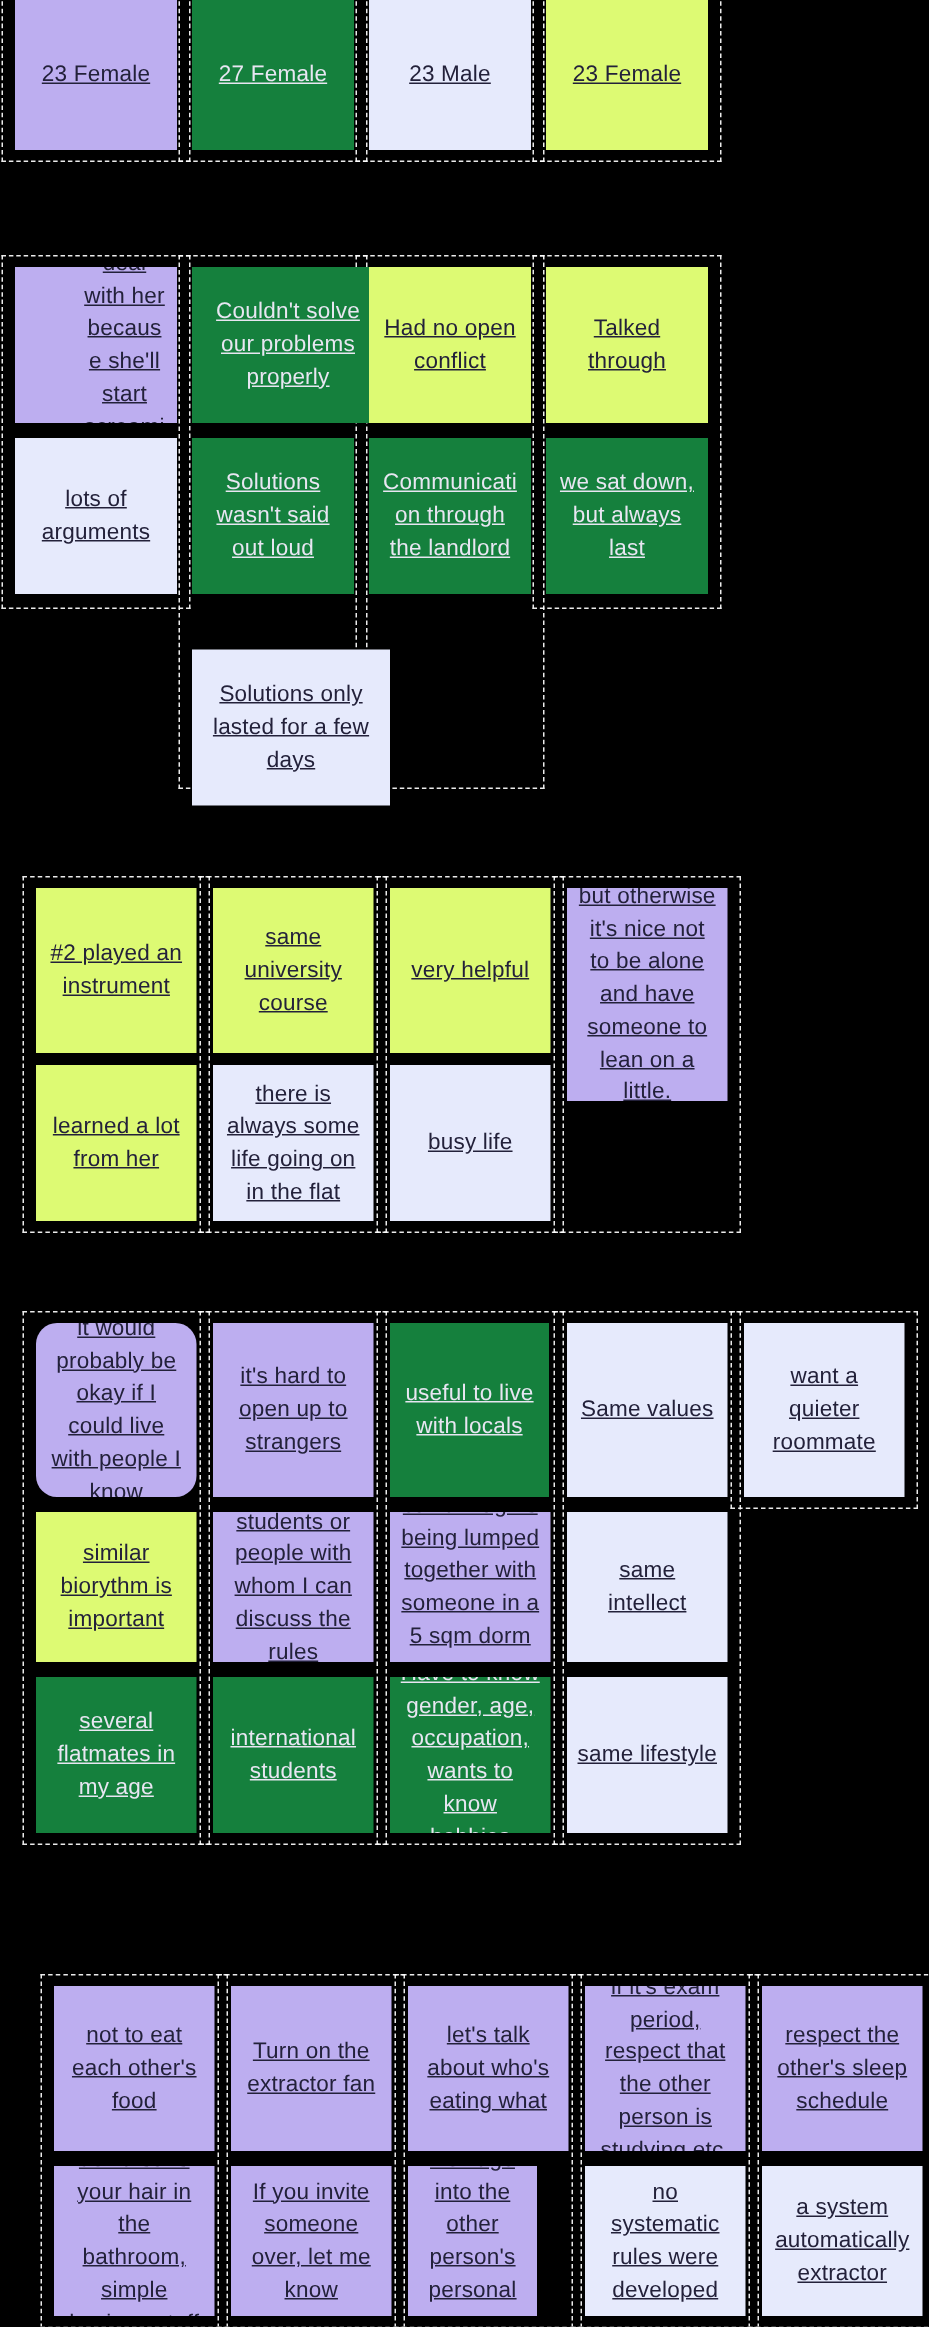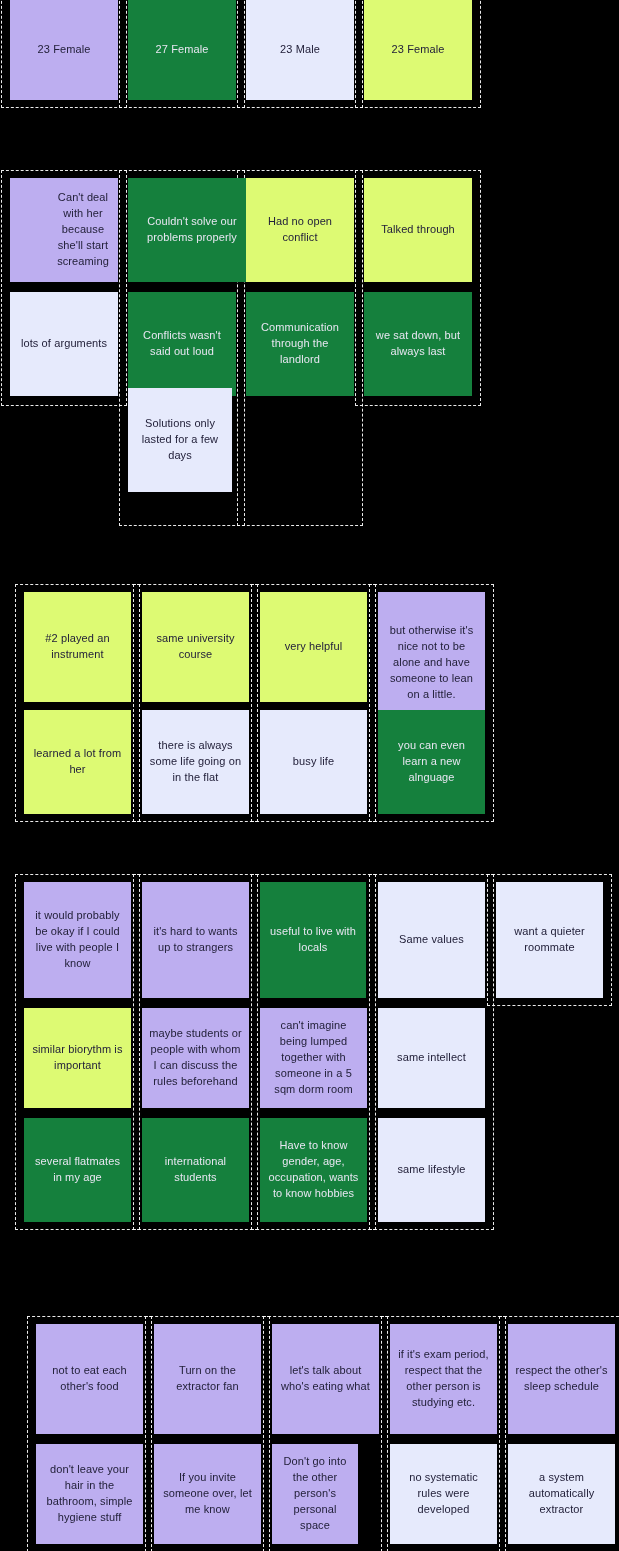--- a/index.html
+++ b/index.html
@@ -34,25 +34,26 @@
   }
 
   .card {
     position: absolute;
     box-sizing: border-box;
     display: flex;
     align-items: center;
     justify-content: center;
     text-align: center;
     padding: 6px 7px;
-    font-size: 11px;
+    font-size: 15px;
     line-height: 1.45;
     letter-spacing: 0.01em;
     word-break: break-word;
     overflow: hidden;
+    text-decoration: underline;
   }
 
   .c-purple { background: #bdaef0; color: #23213a; }
   .c-dark   { background: #15803d; color: #e8e6f2; }
   .c-light  { background: #e6eafc; color: #23213a; }
   .c-lime   { background: #ddfa73; color: #23213a; }
 
   .card span { display: block; }
 </style>
 </head>
@@ -88,29 +89,29 @@
     <div class="card c-lime" style="left: 246px; top: 178px; width: 108px; height: 104px;">
       <span>Had no open conflict</span>
     </div>
     <div class="card c-lime" style="left: 364px; top: 178px; width: 108px; height: 104px;">
       <span>Talked through</span>
     </div>
     <div class="card c-light" style="left: 10px; top: 292px; width: 108px; height: 104px;">
       <span>lots of arguments</span>
     </div>
     <div class="card c-dark" style="left: 128px; top: 292px; width: 108px; height: 104px;">
-      <span>Conflicts wasn't said out loud</span>
+      <span>Solutions wasn't said out loud</span>
     </div>
     <div class="card c-dark" style="left: 246px; top: 292px; width: 108px; height: 104px;">
       <span>Communication through the landlord</span>
     </div>
     <div class="card c-dark" style="left: 364px; top: 292px; width: 108px; height: 104px;">
       <span>we sat down, but always last</span>
     </div>
-    <div class="card c-light" style="left: 128px; top: 388px; width: 104px; height: 104px;">
+    <div class="card c-light" style="left: 128px; top: 433px; width: 132px; height: 104px;">
       <span>Solutions only lasted for a few days</span>
     </div>
     <div class="colframe" style="left: 15px; top: 584px; width: 125px; height: 238px;"></div>
     <div class="colframe" style="left: 133px; top: 584px; width: 125px; height: 238px;"></div>
     <div class="colframe" style="left: 251px; top: 584px; width: 125px; height: 238px;"></div>
     <div class="colframe" style="left: 369px; top: 584px; width: 125px; height: 238px;"></div>
     <div class="card c-lime" style="left: 24px; top: 592px; width: 107px; height: 110px;">
       <span>#2 played an instrument</span>
     </div>
     <div class="card c-lime" style="left: 142px; top: 592px; width: 107px; height: 110px;">
@@ -124,33 +125,30 @@
     </div>
     <div class="card c-lime" style="left: 24px; top: 710px; width: 107px; height: 104px;">
       <span>learned a lot from her</span>
     </div>
     <div class="card c-light" style="left: 142px; top: 710px; width: 107px; height: 104px;">
       <span>there is always some life going on in the flat</span>
     </div>
     <div class="card c-light" style="left: 260px; top: 710px; width: 107px; height: 104px;">
       <span>busy life</span>
     </div>
-    <div class="card c-dark" style="left: 378px; top: 710px; width: 107px; height: 104px;">
-      <span>you can even learn a new alnguage</span>
-    </div>
     <div class="colframe" style="left: 15px; top: 874px; width: 125px; height: 356px;"></div>
     <div class="colframe" style="left: 133px; top: 874px; width: 125px; height: 356px;"></div>
     <div class="colframe" style="left: 251px; top: 874px; width: 125px; height: 356px;"></div>
     <div class="colframe" style="left: 369px; top: 874px; width: 125px; height: 356px;"></div>
     <div class="colframe" style="left: 487px; top: 874px; width: 125px; height: 132px;"></div>
-    <div class="card c-purple" style="left: 24px; top: 882px; width: 107px; height: 116px;">
+    <div class="card c-purple" style="left: 24px; top: 882px; width: 107px; height: 116px; border-radius: 14px;">
       <span>it would probably be okay if I could live with people I know</span>
     </div>
     <div class="card c-purple" style="left: 142px; top: 882px; width: 107px; height: 116px;">
-      <span>it's hard to wants up to strangers</span>
+      <span>it's hard to open up to strangers</span>
     </div>
     <div class="card c-dark" style="left: 260px; top: 882px; width: 106px; height: 116px;">
       <span>useful to live with locals</span>
     </div>
     <div class="card c-light" style="left: 378px; top: 882px; width: 107px; height: 116px;">
       <span>Same values</span>
     </div>
     <div class="card c-light" style="left: 496px; top: 882px; width: 107px; height: 116px;">
       <span>want a quieter roommate</span>
     </div>

